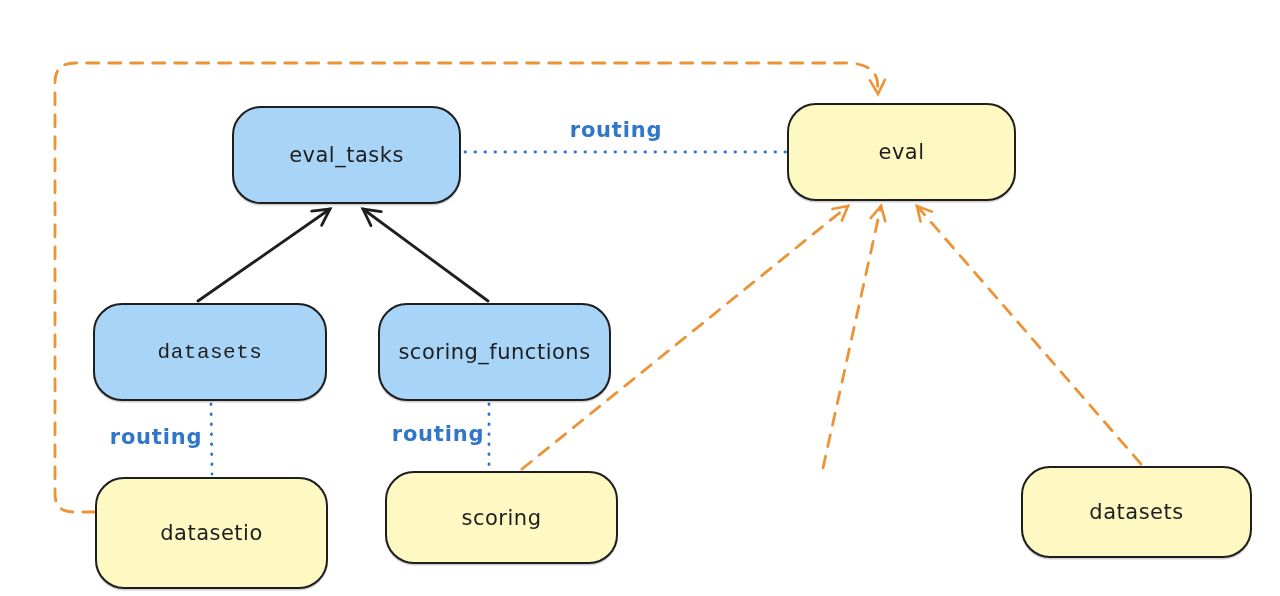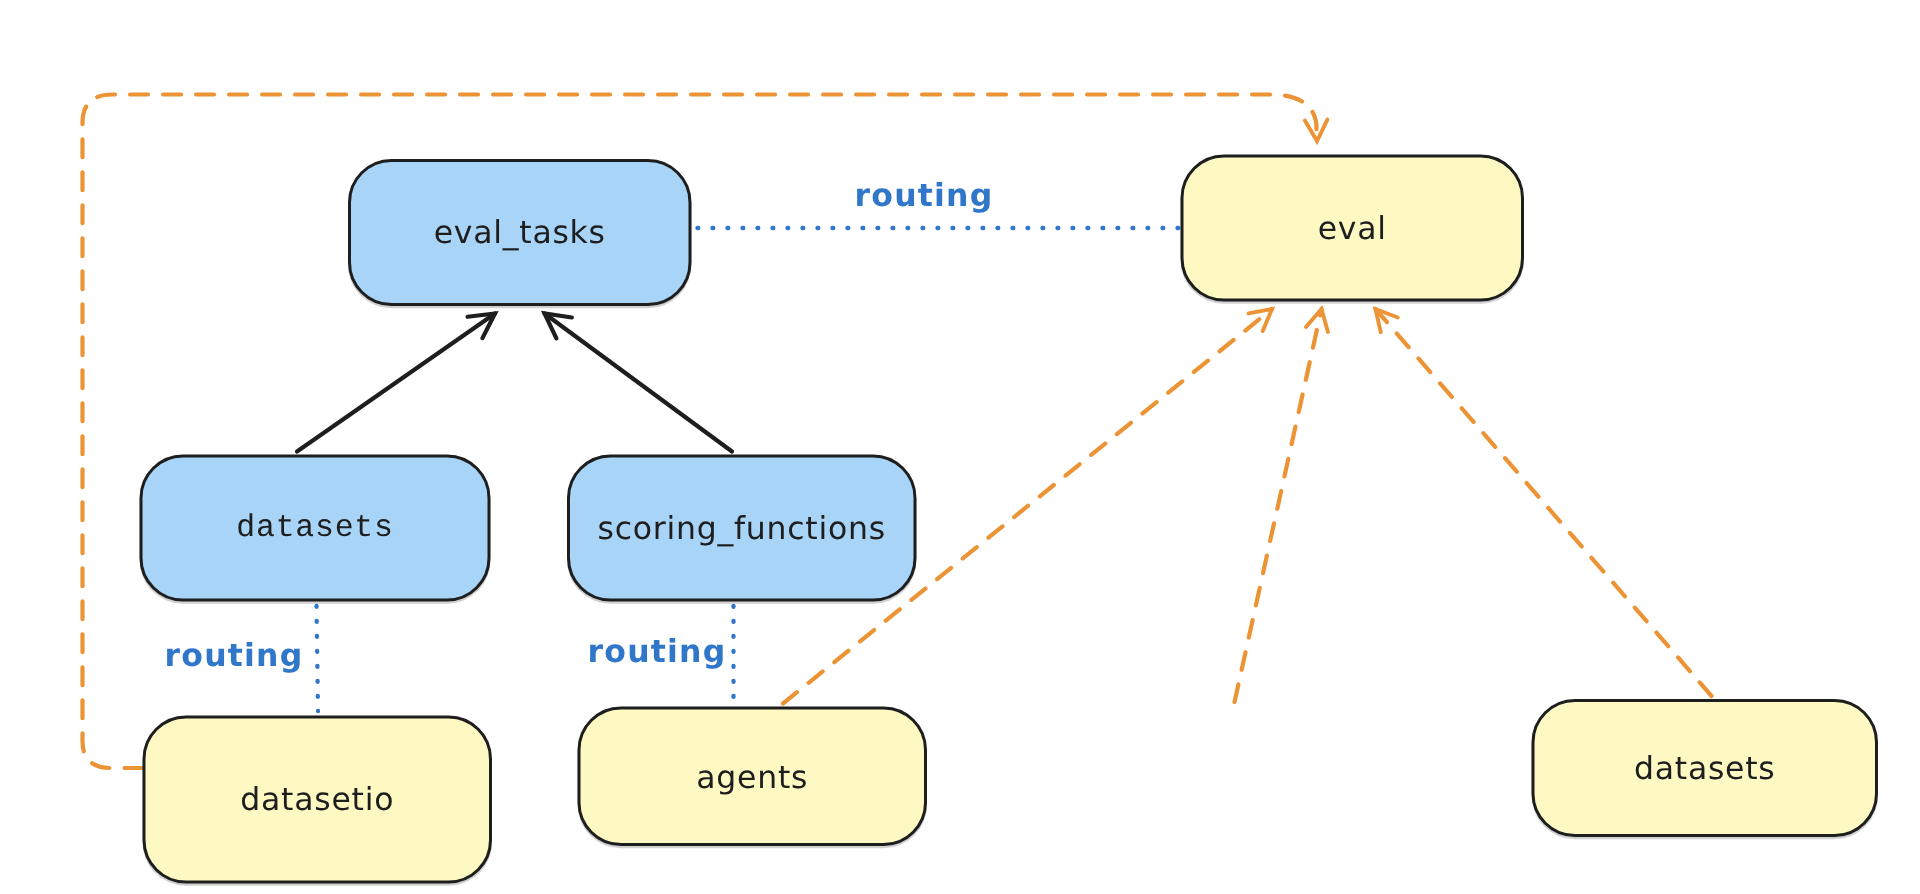--- a/index.html
+++ b/index.html
@@ -83,21 +83,21 @@
     <span class="node-label">scoring_functions</span>
   </div>
 
   <div class="node green" style="left:787px; top:103px; width:229px; height:98px;">
     <span class="node-label">eval</span>
   </div>
   <div class="node green" style="left:95px; top:477px; width:233px; height:112px;">
     <span class="node-label">datasetio</span>
   </div>
   <div class="node green" style="left:385px; top:471px; width:233px; height:93px;">
-    <span class="node-label">agents</span>
+    <span class="node-label">scoring</span>
   </div>
   <div class="node green" style="left:1021px; top:466px; width:231px; height:92px;">
     <span class="node-label">datasets</span>
   </div>
 
   <div class="edge-label" style="left:616px; top:130px;">routing</div>
   <div class="edge-label" style="left:156px; top:437px;">routing</div>
   <div class="edge-label" style="left:438px; top:434px;">routing</div>
 
 </div>

